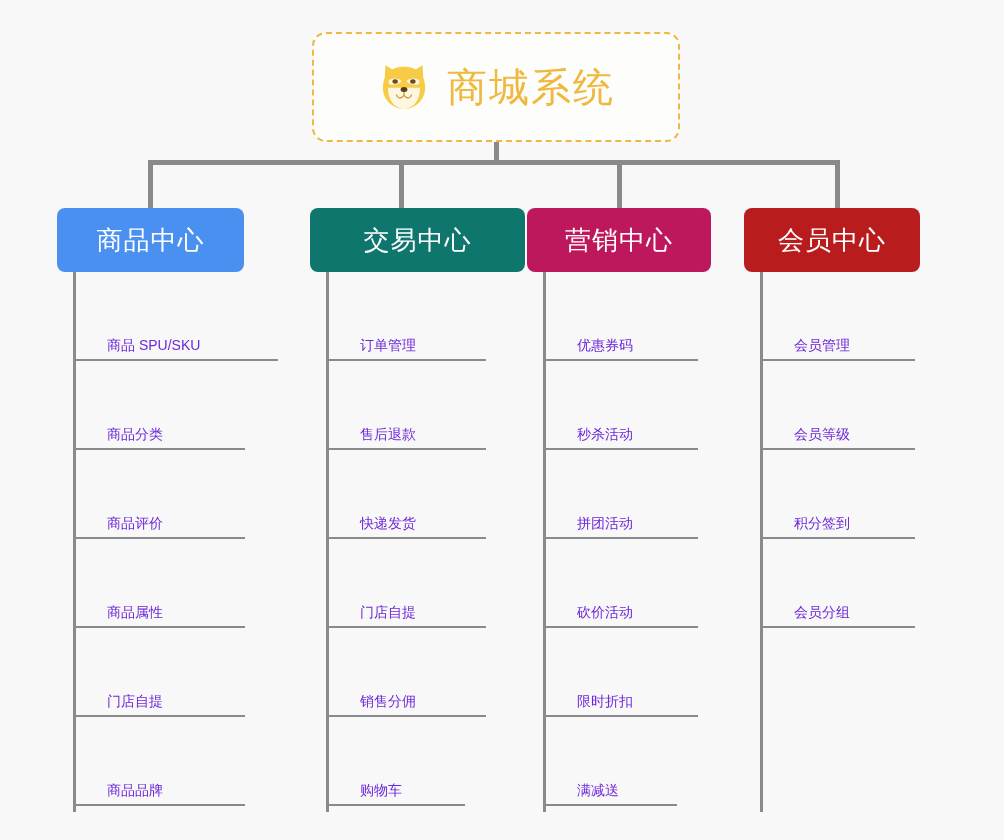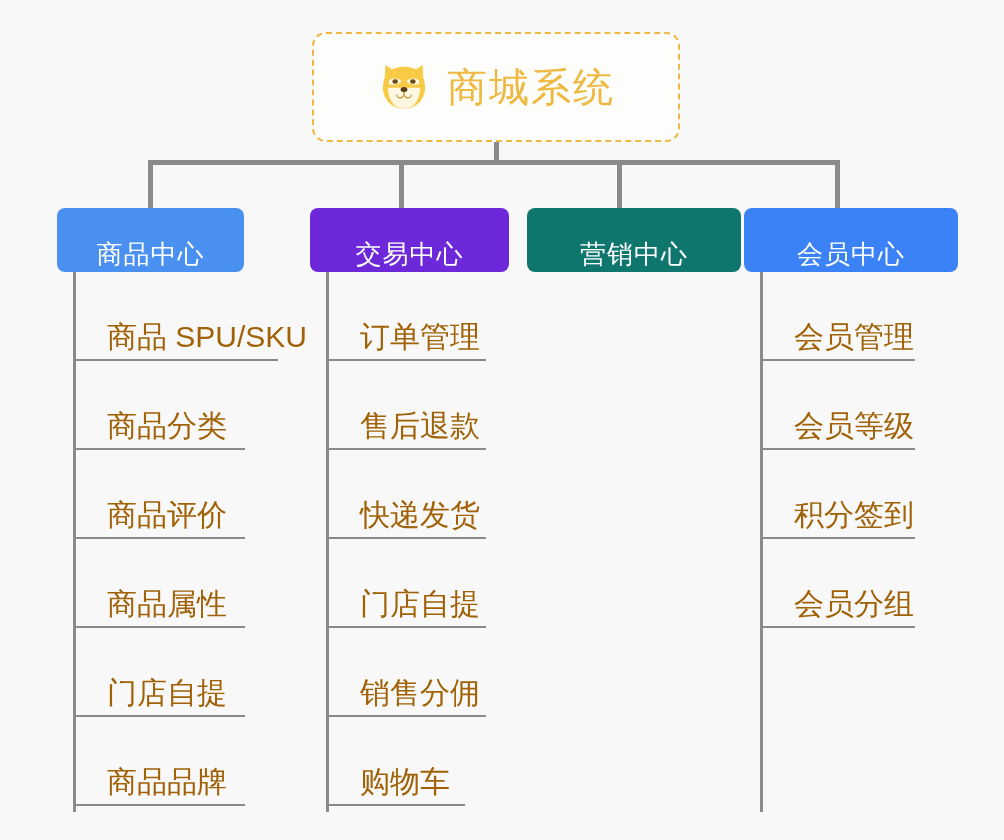--- a/index.html
+++ b/index.html
@@ -77,21 +77,21 @@
 
   
   .branch {
     position: absolute;
     top: 208px;
   }
   .branch-head {
     height: 64px;
     border-radius: 8px;
     display: flex;
-    align-items: flex-end;
+    align-items: center;
     justify-content: center;
     color: #ffffff;
     font-size: 26px;
     letter-spacing: 1px;
     box-sizing: border-box;
   }
 
   
   .branch-body {
     position: relative;
@@ -109,22 +109,22 @@
   .leaf {
     position: relative;
     height: 89px;
     box-sizing: border-box;
     display: flex;
     align-items: flex-end;
     border-bottom: 2px solid #8a8a8a;
     padding: 0 0 6px 34px;
   }
   .leaf-label {
-    font-size: 30px;
-    color: #a16207;
+    font-size: 14px;
+    color: #6d28d9;
     line-height: 1.1;
     white-space: nowrap;
   }
 </style>
 </head>
 <body>
 
 <div id="mindmap">
 
   <div class="root-node">
@@ -180,21 +180,21 @@
       <div class="leaf" style="width:172px">
         <span class="leaf-label">门店自提</span>
       </div>
       <div class="leaf" style="width:172px">
         <span class="leaf-label">商品品牌</span>
       </div>
     </div>
   </div>
 
   <div class="branch" style="left:310px;width:183px">
-    <div class="branch-head" style="background:#6d28d9;width:199px">
+    <div class="branch-head" style="background:#0f766e;width:215px">
       <span>交易中心</span>
     </div>
     <div class="branch-body">
       <div class="branch-trunk" style="height:540px"></div>
       <div class="leaf" style="width:160px">
         <span class="leaf-label">订单管理</span>
       </div>
       <div class="leaf" style="width:160px">
         <span class="leaf-label">售后退款</span>
       </div>
@@ -207,27 +207,48 @@
       <div class="leaf" style="width:160px">
         <span class="leaf-label">销售分佣</span>
       </div>
       <div class="leaf" style="width:139px">
         <span class="leaf-label">购物车</span>
       </div>
     </div>
   </div>
 
   <div class="branch" style="left:527px;width:185px">
-    <div class="branch-head" style="background:#0f766e;width:214px">
+    <div class="branch-head" style="background:#be185d;width:184px">
       <span>营销中心</span>
     </div>
+    <div class="branch-body">
+      <div class="branch-trunk" style="height:540px"></div>
+      <div class="leaf" style="width:155px">
+        <span class="leaf-label">优惠券码</span>
+      </div>
+      <div class="leaf" style="width:155px">
+        <span class="leaf-label">秒杀活动</span>
+      </div>
+      <div class="leaf" style="width:155px">
+        <span class="leaf-label">拼团活动</span>
+      </div>
+      <div class="leaf" style="width:155px">
+        <span class="leaf-label">砍价活动</span>
+      </div>
+      <div class="leaf" style="width:155px">
+        <span class="leaf-label">限时折扣</span>
+      </div>
+      <div class="leaf" style="width:134px">
+        <span class="leaf-label">满减送</span>
+      </div>
+    </div>
   </div>
 
   <div class="branch" style="left:744px;width:187px">
-    <div class="branch-head" style="background:#3b82f6;width:214px">
+    <div class="branch-head" style="background:#b91c1c;width:176px">
       <span>会员中心</span>
     </div>
     <div class="branch-body">
       <div class="branch-trunk" style="height:540px"></div>
       <div class="leaf" style="width:155px">
         <span class="leaf-label">会员管理</span>
       </div>
       <div class="leaf" style="width:155px">
         <span class="leaf-label">会员等级</span>
       </div>

